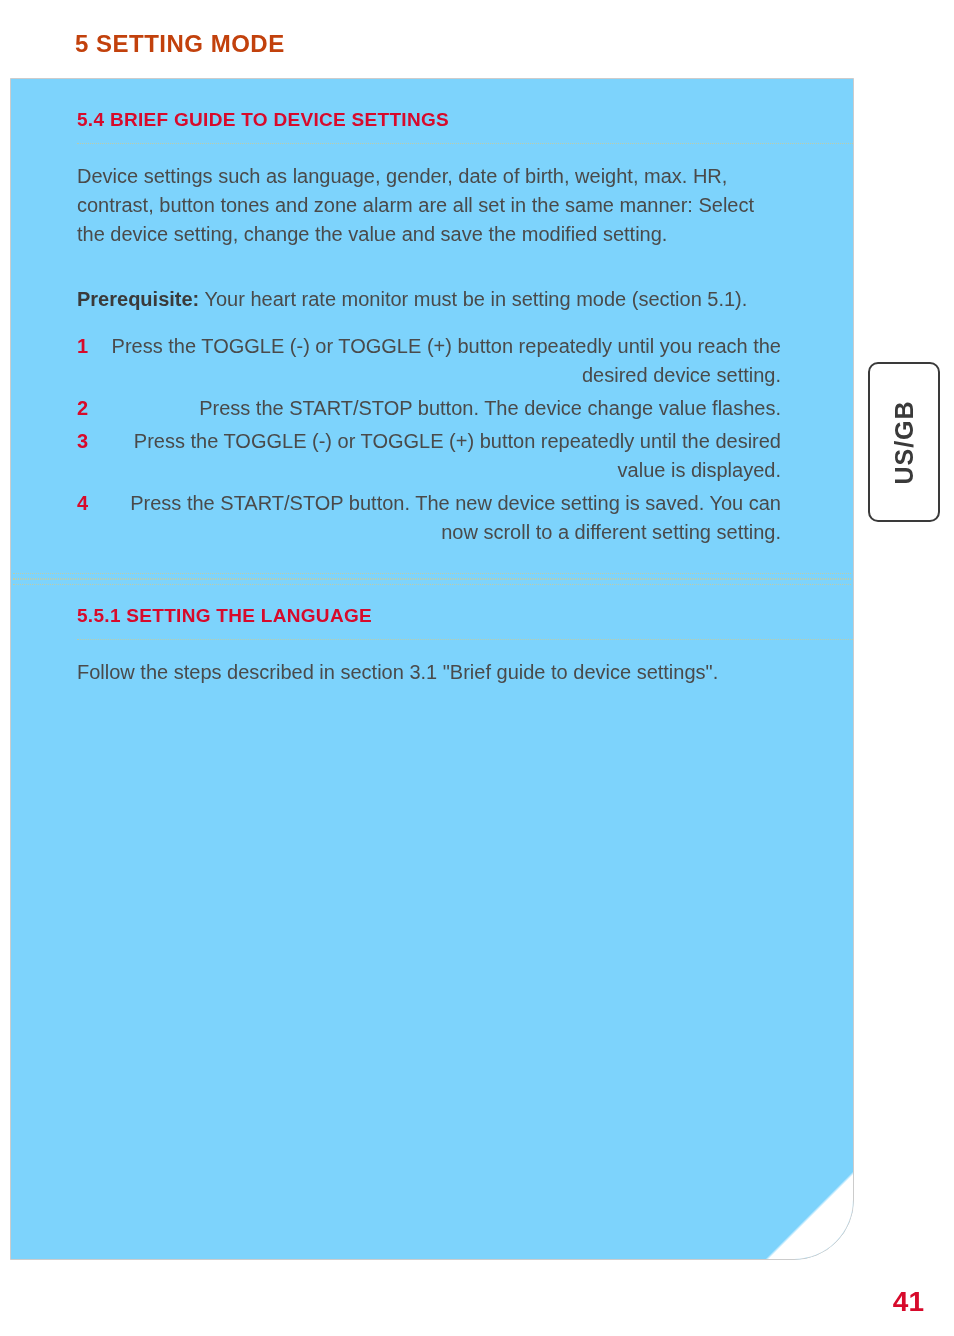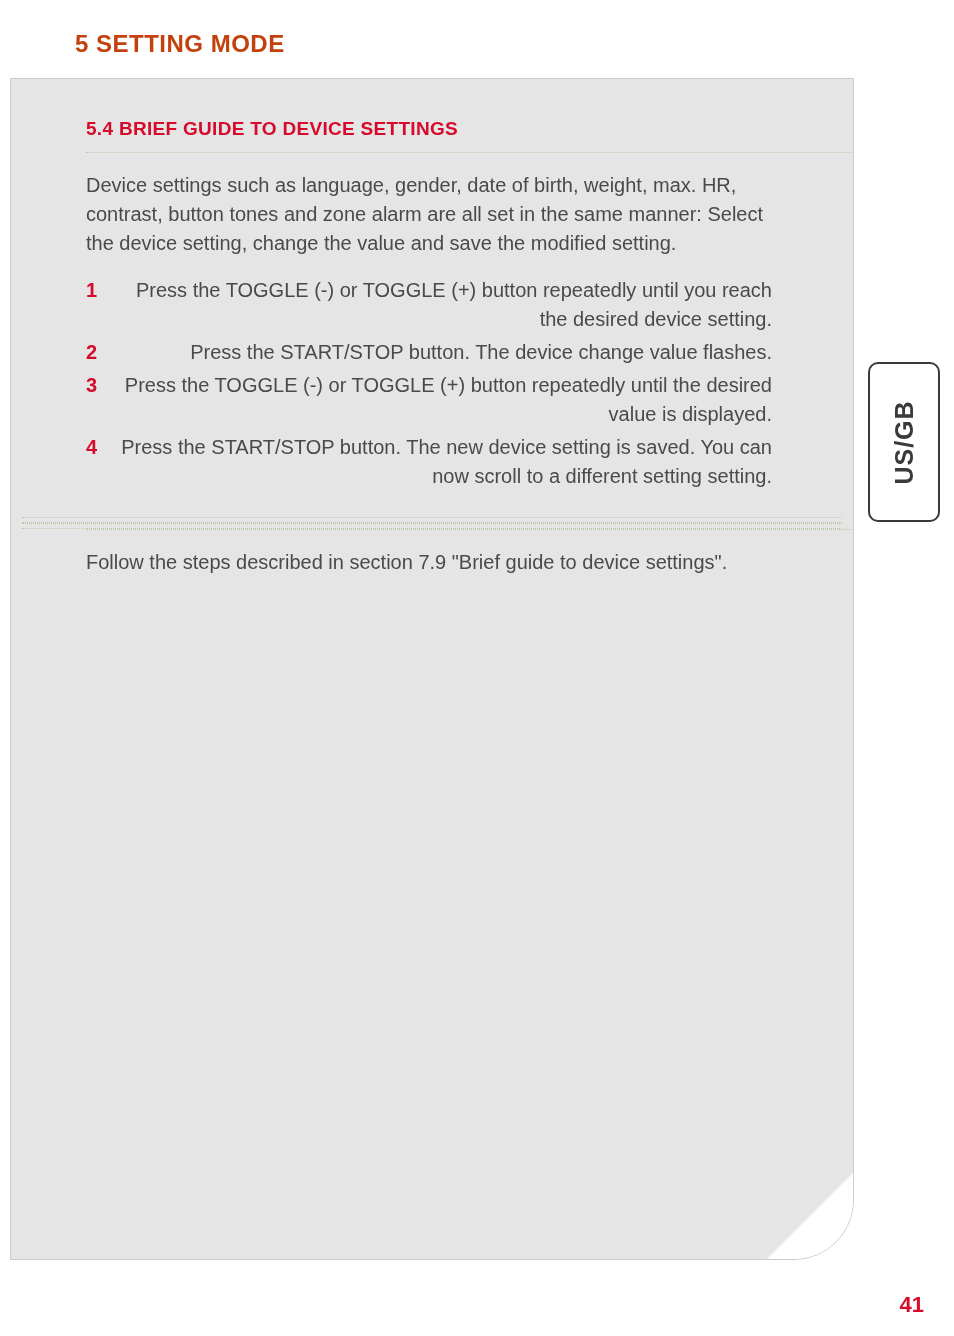--- a/index.html
+++ b/index.html
@@ -1,47 +1,50 @@
 <!DOCTYPE html>
 <html><head>
 <meta charset="utf-8">
 <style>
   * { margin: 0; padding: 0; box-sizing: border-box; }
   html, body { width: 954px; height: 1336px; font-family: Arial, Helvetica, sans-serif; background: #fff; }
   .page { position: relative; width: 954px; height: 1336px; }
   .chapter-title { position: absolute; left: 75px; top: 30px; font-size: 24px; font-weight: bold; color: #c2410c; letter-spacing: 0.5px; }
-  .content-box { position: absolute; left: 10px; top: 78px; width: 844px; height: 1182px; background: #e5e5e5; border: 1px solid #ccc; border-bottom-right-radius: 60px; padding: 11px; overflow: hidden; }
+  .content-box { position: absolute; left: 10px; top: 78px; width: 844px; height: 1182px; background: #7dd3fc; border: 1px solid #ccc; border-bottom-right-radius: 60px; padding: 2px; overflow: hidden; }
   .bevel { position: absolute; right: -2px; bottom: -2px; width: 90px; height: 90px; background: linear-gradient(135deg, transparent 0%, transparent 49%, #ffffff 51%, #ffffff 100%); }
   .sec-heading { font-size: 19px; font-weight: bold; color: #D70A2B; padding: 28px 40px 12px 64px; letter-spacing: 0.3px; }
   .dotted-divider { border: none; border-top: 1px dotted #bca; margin: 0 0 0 64px; width: 780px; }
   .double-dotted { border: none; border-top: 1px dotted #bca; border-bottom: 1px dotted #bca; height: 6px; margin: 0 0 0 0; width: 100%; }
   .body-text { font-size: 20px; color: #4a4a4a; line-height: 1.45; padding: 18px 70px 18px 64px; }
   .body-text .bold { font-weight: bold; color: #3a3a3a; }
   ol.steps { list-style: none; padding: 0 70px 22px 64px; }
   ol.steps li { display: flex; align-items: flex-start; font-size: 20px; color: #4a4a4a; line-height: 1.45; margin-bottom: 4px; }
   ol.steps li .num { color: #D70A2B; font-weight: bold; width: 34px; flex-shrink: 0; }
   ol.steps li .txt { flex: 1; text-align: right; }
   .side-tab { position: absolute; right: 14px; top: 362px; width: 72px; height: 160px; border: 2px solid #3a3a3a; border-radius: 10px; background: #fff; display: flex; align-items: center; justify-content: center; }
   .side-tab span { transform: rotate(-90deg); font-size: 25px; font-weight: bold; color: #3a3a3a; letter-spacing: 1px; white-space: nowrap; }
-  .page-num { position: absolute; right: 30px; bottom: 18px; font-size: 22px; font-weight: bold; color: #D70A2B; }
+  .page-num { position: absolute; right: 30px; bottom: 18px; font-size: 28px; font-weight: bold; color: #D70A2B; }
 </style>
 </head>
 <body>
 
 <div class="page">
 
   <div class="chapter-title">5 SETTING MODE</div>
 
   <div class="content-box">
 
     <div class="sec-heading">5.4 BRIEF GUIDE TO DEVICE SETTINGS</div>
     <hr class="dotted-divider">
 
     <div class="body-text">Device settings such as language, gender, date of birth, weight, max. HR, contrast, button tones and zone alarm are all set in the same manner: Select the device setting, change the value and save the modified setting.</div>
 
+    <div class="body-text">
+      <span class="bold">Prerequisite:</span><span> Your heart rate monitor must be in setting mode (section 5.1).</span>
+    </div>
 
     <ol class="steps">
       <li>
           <span class="num">1</span>
           <span class="txt">Press the TOGGLE (-) or TOGGLE (+) button repeatedly until you reach the desired device setting.</span>
         </li>
       <li>
           <span class="num">2</span>
           <span class="txt">Press the START/STOP button. The device change value flashes.</span>
         </li>
@@ -51,23 +54,24 @@
         </li>
       <li>
           <span class="num">4</span>
           <span class="txt">Press the START/STOP button. The new device setting is saved. You can now scroll to a different setting setting.</span>
         </li>
     </ol>
 
     <hr class="double-dotted">
     <hr class="double-dotted">
 
+    <div class="sec-heading" style="padding-top:20px;">5.5.1 SETTING THE LANGUAGE</div>
     <hr class="dotted-divider">
 
-    <div class="body-text">Follow the steps described in section 7.9 "Brief guide to device settings".</div>
+    <div class="body-text">Follow the steps described in section 3.1 "Brief guide to device settings".</div>
 
     <div class="bevel"></div>
   </div>
 
   <div class="side-tab">
     <span>US/GB</span>
   </div>
 
   <div class="page-num">41</div>
 

